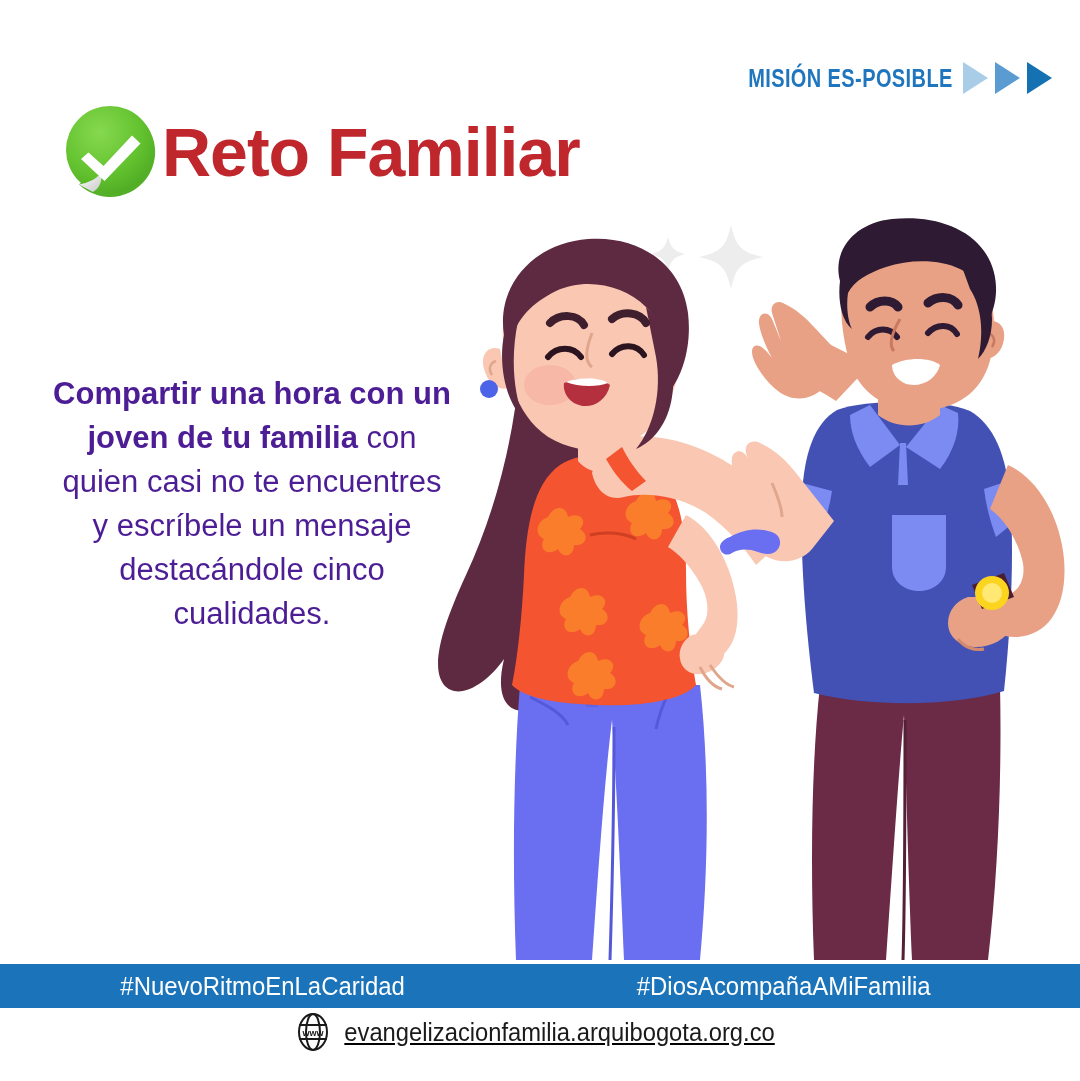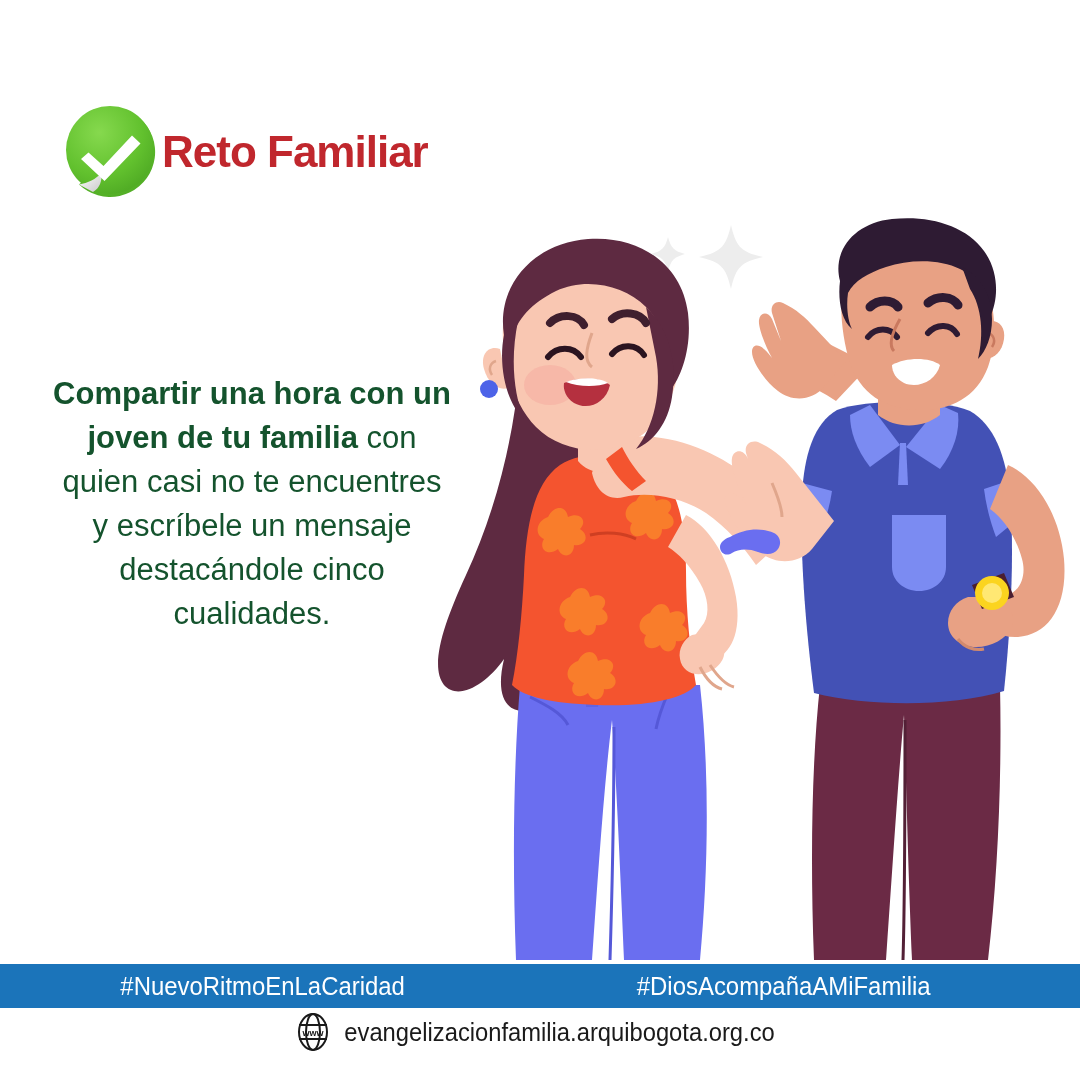--- a/index.html
+++ b/index.html
@@ -14,51 +14,59 @@
   .arrows{display:flex;align-items:center;gap:7px;}
   .arw{width:0;height:0;border-top:16px solid transparent;border-bottom:16px solid transparent;}
   .arw1{border-left:25px solid #a9cde6;}
   .arw2{border-left:25px solid #5a9bd1;}
   .arw3{border-left:25px solid #1472b3;}
 
   
   .brand{position:absolute;top:104px;left:62px;display:flex;align-items:center;}
   .sticker{position:relative;width:96px;height:96px;flex:none;}
   .sticker svg{display:block;width:96px;height:96px;}
-  .brand-title{font-size:44px;font-weight:bold;color:#c0272d;letter-spacing:-1px;
+  .brand-title{font-size:68px;font-weight:bold;color:#c0272d;letter-spacing:-1px;
     margin-left:4px;line-height:1;white-space:nowrap;}
 
   
   .copy{position:absolute;left:52px;top:372px;width:400px;text-align:center;
-    font-size:31px;line-height:1.42;color:#14532d;}
+    font-size:31px;line-height:1.42;color:#4c1d95;}
   .copy b{font-weight:bold;}
 
   
   .art{position:absolute;left:400px;top:215px;width:680px;height:745px;}
   .art svg{display:block;width:100%;height:100%;}
 
   
   .hashbar{position:absolute;left:0;right:0;top:952px;height:44px;background:#1b74ba;
     display:flex;align-items:center;margin-top:12px;}
   .hash{color:#ffffff;font-size:26px;font-family:"Liberation Sans Narrow","Liberation Sans",sans-serif;
     transform:scaleX(0.92);white-space:nowrap;}
   .hash-left{position:absolute;left:108px;}
   .hash-right{position:absolute;left:624px;}
 
   .site{position:absolute;left:0;right:0;top:1012px;display:flex;align-items:center;
-    justify-content:center;}
+    justify-content:center;text-decoration:underline;}
   .globe{width:40px;height:40px;flex:none;}
   .site-url{font-size:25px;color:#1a1a1a;
     font-family:"Liberation Sans Narrow","Liberation Sans",sans-serif;transform:scaleX(0.95);white-space:nowrap;}
 </style>
 </head>
 <body>
 
 <div class="poster">
 
+  <div class="campaign">
+    <div class="campaign-label">MISIÓN ES-POSIBLE</div>
+    <div class="arrows">
+      <span class="arw arw1"></span>
+      <span class="arw arw2"></span>
+      <span class="arw arw3"></span>
+    </div>
+  </div>
 
   <div class="brand">
     <div class="sticker">
       <svg viewBox="0 0 96 96" xmlns="http://www.w3.org/2000/svg">
         <defs>
           <radialGradient id="gg" cx="38%" cy="30%" r="75%">
             <stop offset="0%" stop-color="#86d94e"></stop>
             <stop offset="65%" stop-color="#62c12e"></stop>
             <stop offset="100%" stop-color="#4faa24"></stop>
           </radialGradient>

